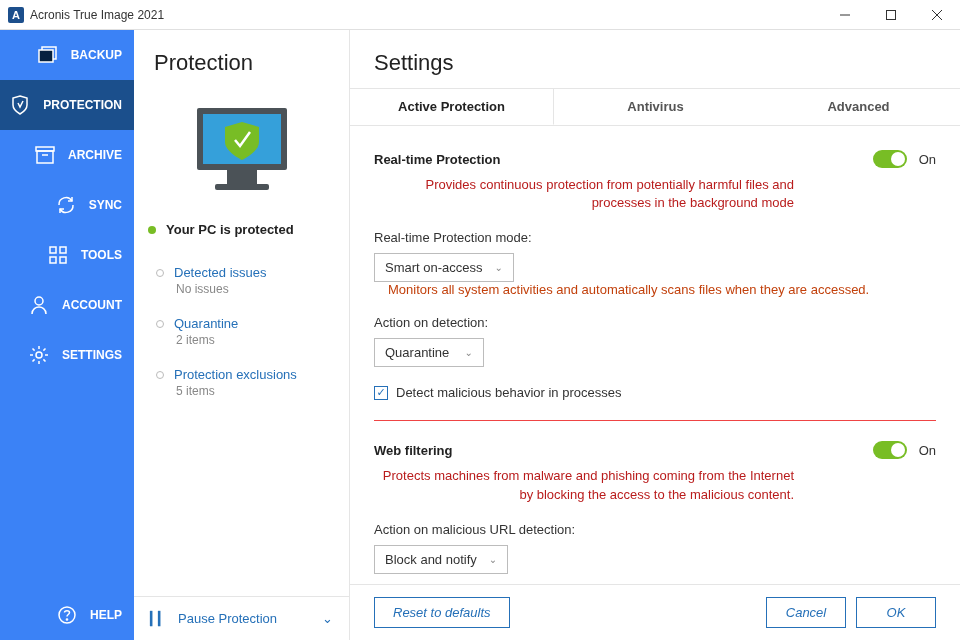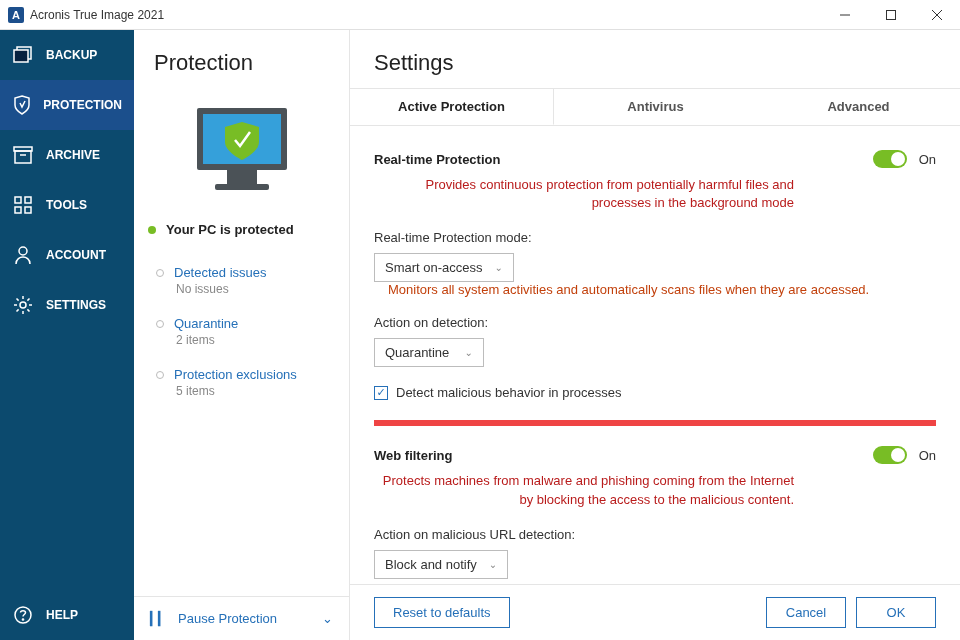--- a/index.html
+++ b/index.html
@@ -7,21 +7,21 @@
 
 
 .titlebar { height: 30px; display: flex; align-items: center; border-bottom: 1px solid #e0e0e0; padding-left: 8px; }
 .titlebar .logo { width: 16px; height: 16px; background: #1c4f8c; color: #fff; display: flex; align-items: center; justify-content: center; font-size: 11px; font-weight: bold; border-radius: 2px; margin-right: 6px; }
 .titlebar .title { font-size: 12px; color: #333; flex: 1; }
 .titlebar .win-btn { width: 46px; height: 30px; display: flex; align-items: center; justify-content: center; color: #333; }
 
 .app { flex: 1; display: flex; min-height: 0; }
 
 
-.sidebar { width: 134px; background: #0c4a6e; color: #fff; display: flex; flex-direction: column; }
+.sidebar { width: 134px; background: #3b82f6; color: #fff; display: flex; flex-direction: column; align-items: flex-end; }
 .sidebar-item { display: flex; align-items: center; padding: 14px 12px; font-size: 12px; font-weight: 600; cursor: pointer; }
 .sidebar-item.active { background: #1b4f8c; }
 .sidebar-item span.icon { width: 22px; height: 22px; display: flex; align-items: center; justify-content: center; margin-right: 12px; }
 .sidebar-spacer { flex: 1; }
 
 
 .panel { width: 216px; border-right: 1px solid #e5e5e5; display: flex; flex-direction: column; }
 .panel-head { padding: 20px 20px 10px; font-size: 22px; font-weight: 400; color: #222; }
 .panel-illus { display: flex; justify-content: center; margin: 14px 0 18px; }
 .status-line { display: flex; align-items: center; padding: 4px 14px; margin-bottom: 18px; font-size: 13px; font-weight: 600; color: #222; }
@@ -36,35 +36,35 @@
 .panel-footer .chev { margin-left: auto; color: #2570b8; }
 
 
 .main { flex: 1; display: flex; flex-direction: column; min-width: 0; }
 .main-head { font-size: 22px; padding: 20px 24px 12px; color: #222; }
 .tabs { display: flex; border-top: 1px solid #e5e5e5; border-bottom: 1px solid #e5e5e5; }
 .tab { flex: 1; text-align: center; padding: 10px 0; font-size: 13px; color: #555; cursor: pointer; font-weight: bold; }
 .tab.active { font-weight: 600; color: #222; border-bottom: 1px solid #fff; border-right: 1px solid #e5e5e5; border-left: 1px solid #e5e5e5; background: #fff; position: relative; }
 .tab.active:first-child { border-left: none; }
 .main-body { flex: 1; overflow-y: auto; padding: 4px 24px; font-size: 13px; color: #333; }
-.section { border-bottom: 6px solid #ef4444; padding: 20px 0; }
+.section { border-bottom: 1px solid #ef4444; padding: 20px 0; }
 .section-head { display: flex; align-items: center; margin-bottom: 8px; }
 .section-head .title { font-weight: 600; color: #222; flex: 1; }
 .toggle { width: 34px; height: 18px; background: #78bd25; border-radius: 9px; position: relative; margin-right: 12px; }
 .toggle::after { content: ""; position: absolute; right: 2px; top: 2px; width: 14px; height: 14px; background: #fff; border-radius: 50%; }
 .desc { color: #b91c1c; max-width: 420px; line-height: 1.4; text-align: right; }
 .field-label { margin-top: 18px; margin-bottom: 8px; color: #333; }
 .select { display: inline-flex; align-items: center; border: 1px solid #bcbcbc; padding: 6px 10px; min-width: 110px; font-size: 13px; color: #333; background: #fff; }
 .select .chev { margin-left: auto; padding-left: 12px; color: #888; font-size: 10px; }
 .hint { display: inline-block; margin-left: 14px; color: #c2410c; }
 .checkbox-row { margin-top: 18px; display: flex; align-items: center; }
 .checkbox { width: 14px; height: 14px; border: 1px solid #2570b8; margin-right: 8px; display: flex; align-items: center; justify-content: center; color: #2570b8; font-size: 11px; }
 
 .main-footer { border-top: 1px solid #e5e5e5; padding: 12px 24px; display: flex; align-items: center; }
-.btn { border: 1px solid #2570b8; color: #2570b8; background: #fff; padding: 7px 18px; font-size: 13px; cursor: pointer; }
+.btn { border: 1px solid #2570b8; color: #2570b8; background: #fff; padding: 7px 18px; font-size: 13px; cursor: pointer; font-style: italic; }
 .btn + .btn { margin-left: 10px; }
 .btn.primary { min-width: 80px; }
 .spacer { flex: 1; }
 </style>
 </head>
 <body>
 
 <div class="titlebar">
   <div class="logo">A</div>
   <div class="title">Acronis True Image 2021</div>
@@ -109,20 +109,29 @@
     </div>
     <div class="sidebar-item">
       <span class="icon">
           <svg width="20" height="18" fill="none" stroke="#fff" stroke-width="1.5">
             <rect x="1" y="1" width="18" height="4"></rect>
             <rect x="2" y="5" width="16" height="12"></rect>
             <line x1="7" y1="9" x2="13" y2="9"></line>
           </svg>
         </span>
       <span>ARCHIVE</span>
+    </div>
+    <div class="sidebar-item">
+      <span class="icon">
+          <svg width="20" height="20" fill="none" stroke="#fff" stroke-width="1.5">
+            <path d="M3 10 A7 7 0 0 1 16 6 M17 10 A7 7 0 0 1 4 14"></path>
+            <path d="M16 2 L16 6 L12 6 M4 18 L4 14 L8 14"></path>
+          </svg>
+        </span>
+      <span>SYNC</span>
     </div>
     <div class="sidebar-item">
       <span class="icon">
           <svg width="18" height="18" fill="none" stroke="#fff" stroke-width="1.5">
             <rect x="1" y="1" width="6" height="6"></rect>
             <rect x="11" y="1" width="6" height="6"></rect>
             <rect x="1" y="11" width="6" height="6"></rect>
             <rect x="11" y="11" width="6" height="6"></rect>
           </svg>
         </span>

